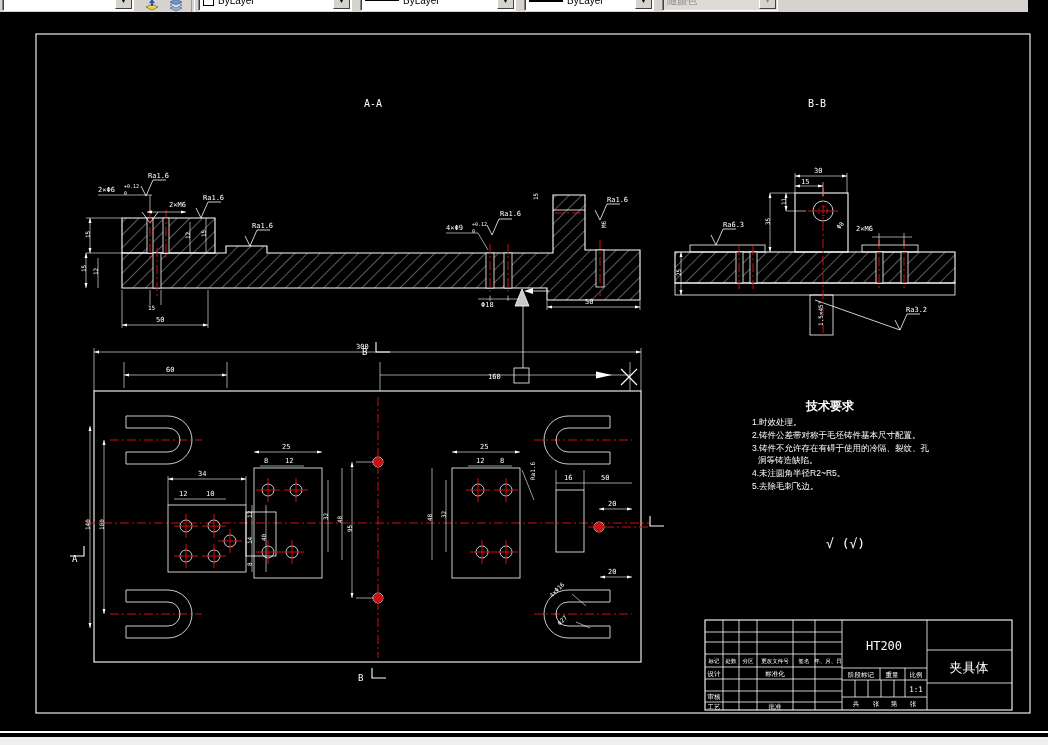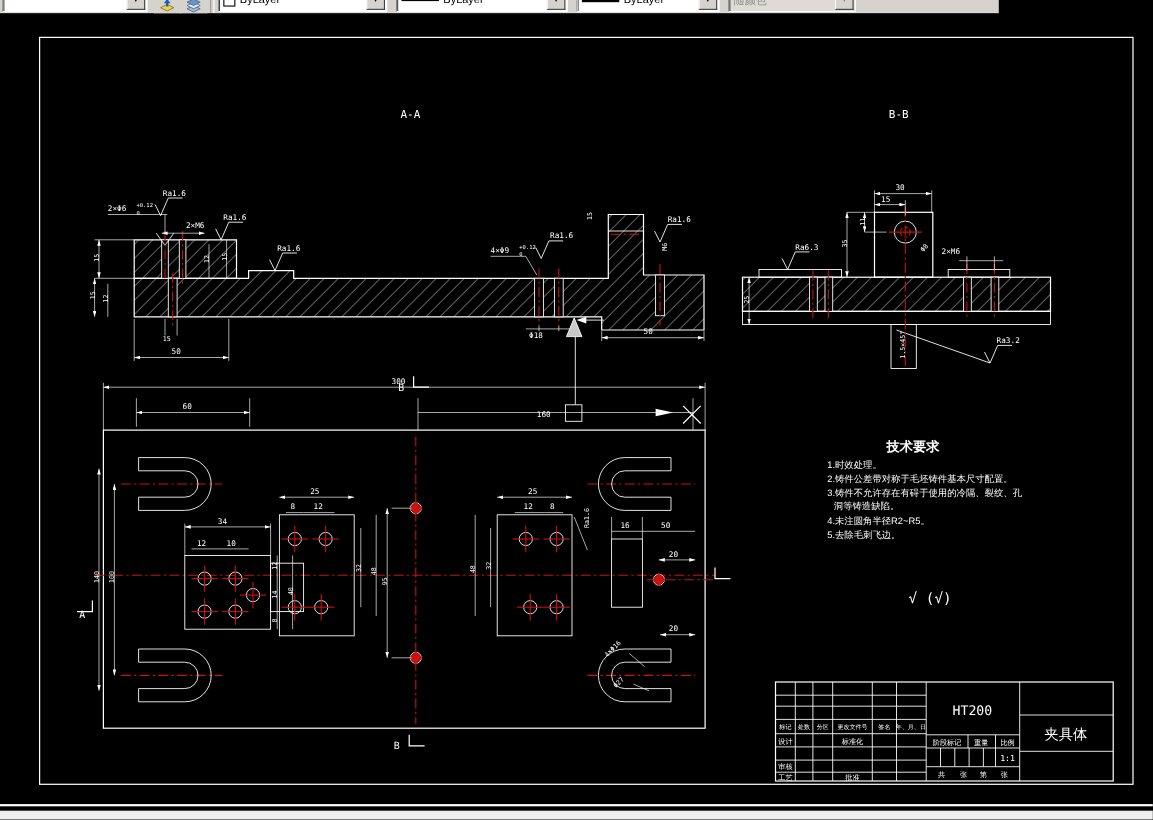--- a/index.html
+++ b/index.html
@@ -1,19 +1,19 @@
 <!DOCTYPE html>
 <html><head>
 <meta charset="utf-8">
 <style>
   html,body{margin:0;padding:0;background:#000;}
   body{width:1048px;height:745px;position:relative;overflow:hidden;
        font-family:"Liberation Sans",sans-serif;}
   
-  .toolbar{position:absolute;top:0;left:0;width:908px;height:12px;
+  .toolbar{position:absolute;top:0;left:0;width:1028px;height:12px;
            background:#d6d3ce;z-index:6;overflow:hidden;}
   .combo{position:absolute;top:-10px;height:21px;background:#fff;
          border:1px solid;border-color:#848484 #fff #fff #848484;
          box-shadow:inset 1px 1px 0 #404040;
          display:flex;align-items:center;gap:4px;padding-left:4px;
          font:10px "Liberation Sans",sans-serif;color:#000;box-sizing:border-box;}
   .combo .arrow{position:absolute;right:1px;top:1px;bottom:1px;width:15px;
          background:#d6d3ce;border:1px solid;border-color:#fff #404040 #404040 #fff;
          display:flex;align-items:center;justify-content:center;
          font-size:7px;color:#000;}

